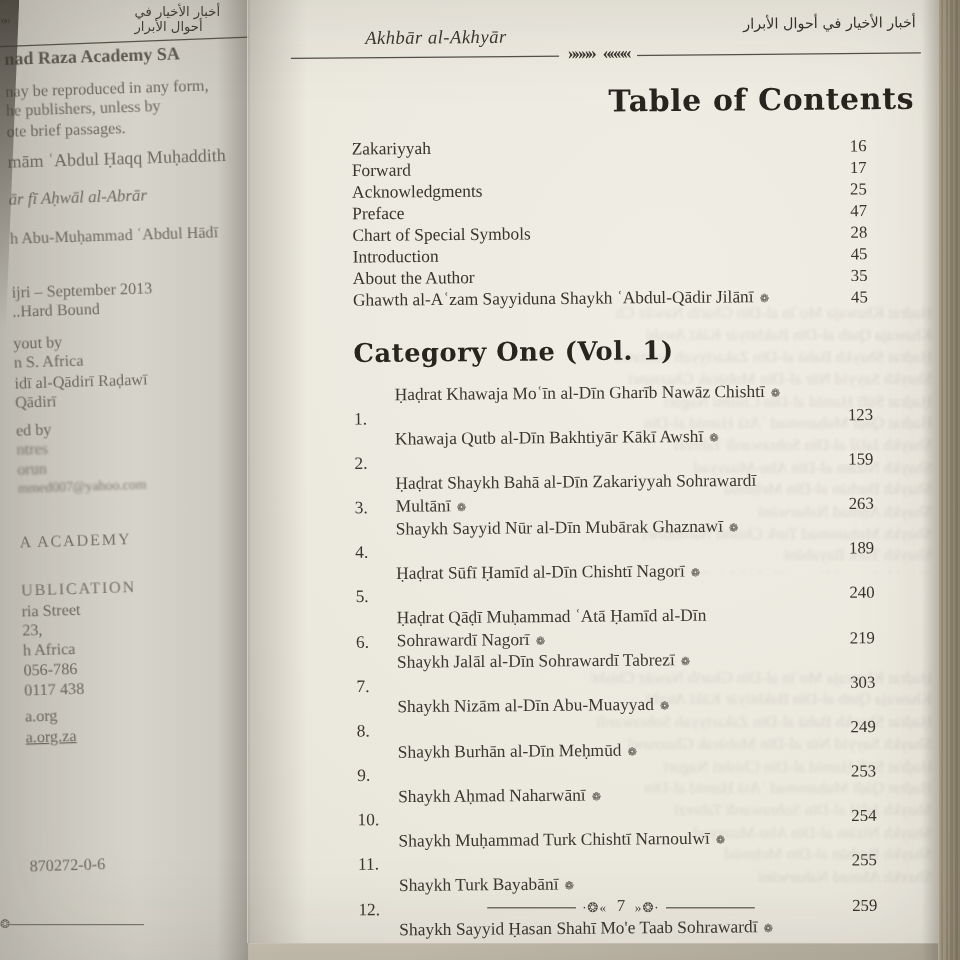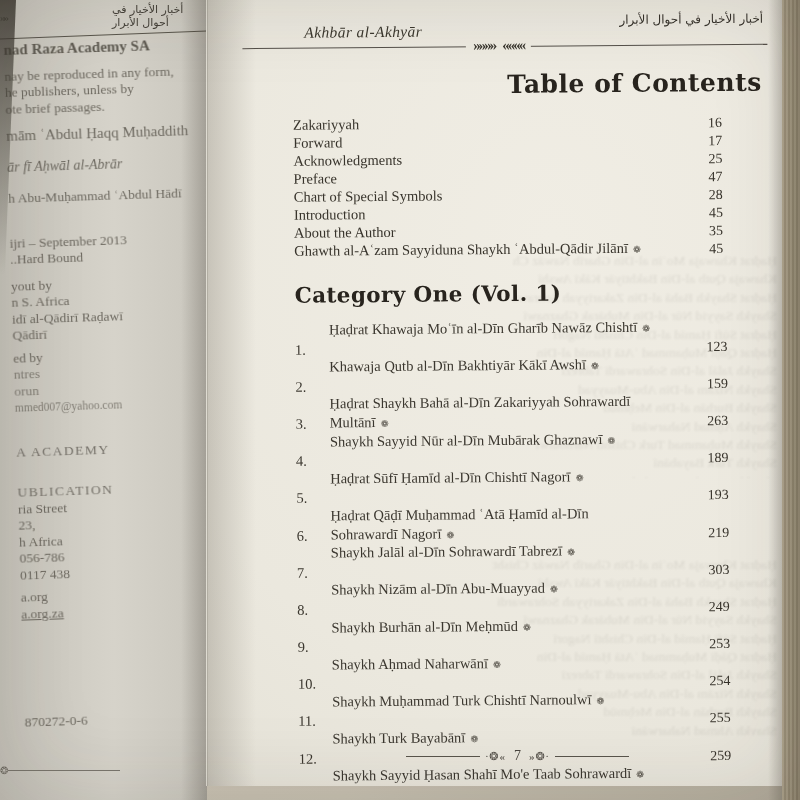--- a/index.html
+++ b/index.html
@@ -246,21 +246,21 @@
           <span class="pagecol">263</span>
         </div>
         <div class="entry-row">
           <span class="e-num">4.</span>
           <span class="e-name"><span>Shaykh Sayyid Nūr al-Dīn Mubārak Ghaznawī</span><span class="hon">❁</span><span class="e-l2"><span></span><span class="hon"></span></span></span>
           <span class="pagecol">189</span>
         </div>
         <div class="entry-row">
           <span class="e-num">5.</span>
           <span class="e-name"><span>Ḥaḍrat Sūfī Ḥamīd al-Dīn Chishtī Nagorī</span><span class="hon">❁</span><span class="e-l2"><span></span><span class="hon"></span></span></span>
-          <span class="pagecol">193</span>
+          <span class="pagecol">240</span>
         </div>
         <div class="entry-row">
           <span class="e-num">6.</span>
           <span class="e-name"><span>Ḥaḍrat Qāḍī Muḥammad ʿAtā Ḥamīd al-Dīn</span><span class="hon"></span><span class="e-l2"><span>Sohrawardī Nagorī</span><span class="hon">❁</span></span></span>
           <span class="pagecol">219</span>
         </div>
         <div class="entry-row">
           <span class="e-num">7.</span>
           <span class="e-name"><span>Shaykh Jalāl al-Dīn Sohrawardī Tabrezī</span><span class="hon">❁</span><span class="e-l2"><span></span><span class="hon"></span></span></span>
           <span class="pagecol">303</span>

